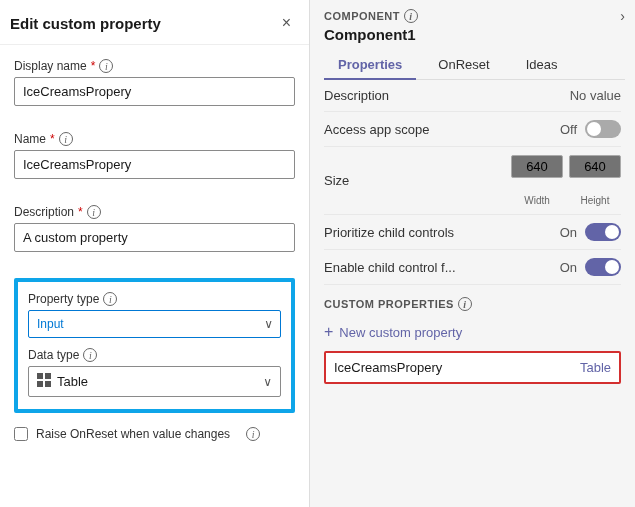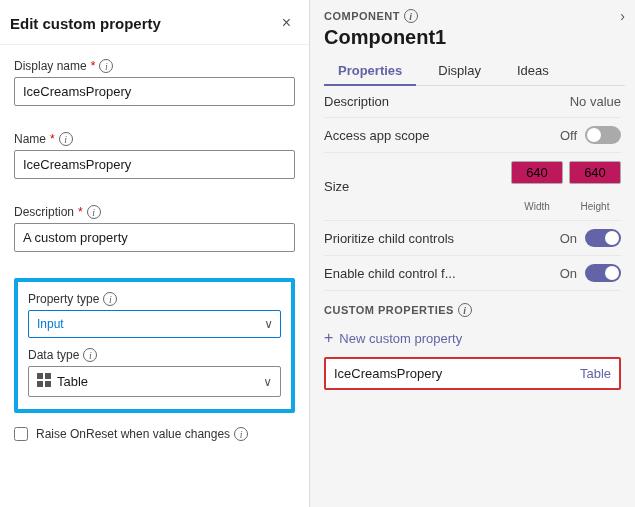--- a/index.html
+++ b/index.html
@@ -175,21 +175,21 @@
       width: 14px;
       height: 14px;
       cursor: pointer;
     }
 
     .checkbox-label {
       font-size: 12px;
       color: #333;
       display: flex;
       align-items: center;
-      gap: 4px;
+      gap: 16px;
     }
 
     
     .right-panel {
       flex: 1;
       background: #f5f5f5;
       display: flex;
       flex-direction: column;
       overflow: hidden;
     }
@@ -216,21 +216,21 @@
       gap: 4px;
     }
 
     .chevron-right {
       font-size: 14px;
       color: #555;
       cursor: pointer;
     }
 
     .component-name {
-      font-size: 20px;
+      font-size: 15px;
       font-weight: 600;
       color: #1a1a1a;
       margin-bottom: 8px;
     }
 
     .tabs-row {
       display: flex;
       gap: 8px;
       border-bottom: 1px solid #ddd;
     }
@@ -328,21 +328,21 @@
       align-items: center;
     }
 
     .size-box {
       border: 1px solid #aaa;
       border-radius: 2px;
       padding: 3px 6px;
       font-size: 13px;
       width: 52px;
       text-align: center;
-      background: #be185d;
+      background: #737373;
     }
 
     .size-label {
       font-size: 10px;
       color: #666;
       margin-top: 17px;
     }
 
     .fill-icon {
       width: 24px;
@@ -495,21 +495,21 @@
     <div class="component-label-row">
       <div class="component-label">
         <span>COMPONENT</span>
         <span class="info-icon">i</span>
       </div>
       <span class="chevron-right">›</span>
     </div>
     <div class="component-name">Component1</div>
     <div class="tabs-row">
       <div class="tab active">Properties</div>
-      <div class="tab">Display</div>
+      <div class="tab">OnReset</div>
       <div class="tab">Ideas</div>
     </div>
   </div>
 
   <div class="right-body">
 
     <div class="prop-row">
       <span class="prop-name">Description</span>
       <span class="prop-value">No value</span>
     </div>

